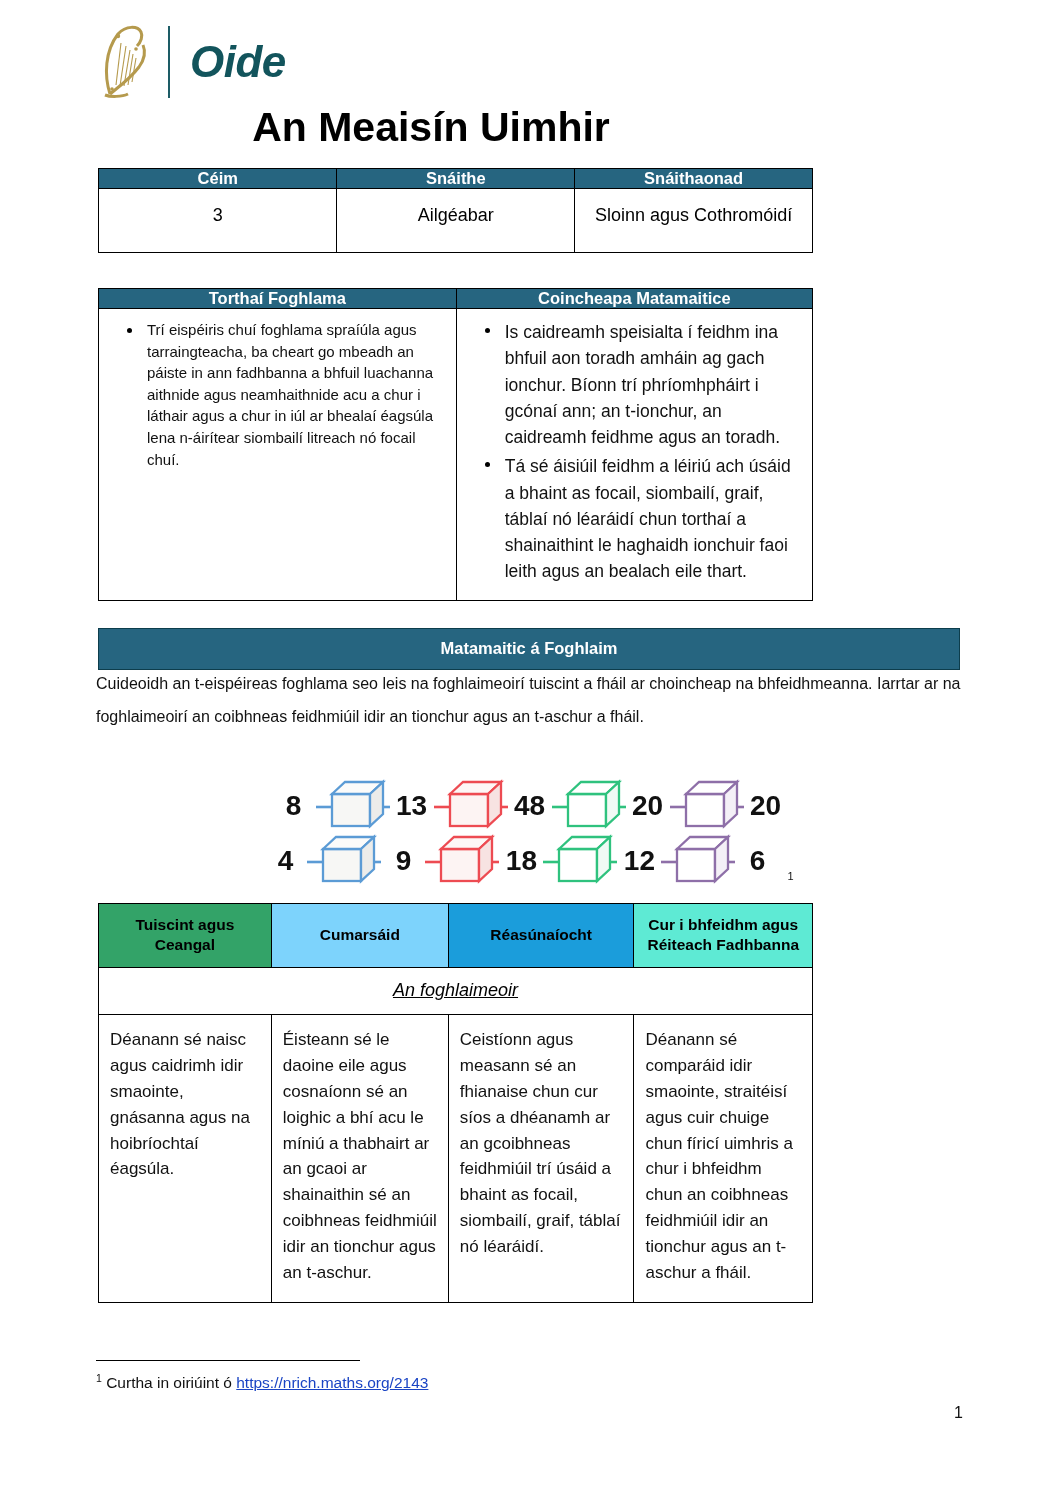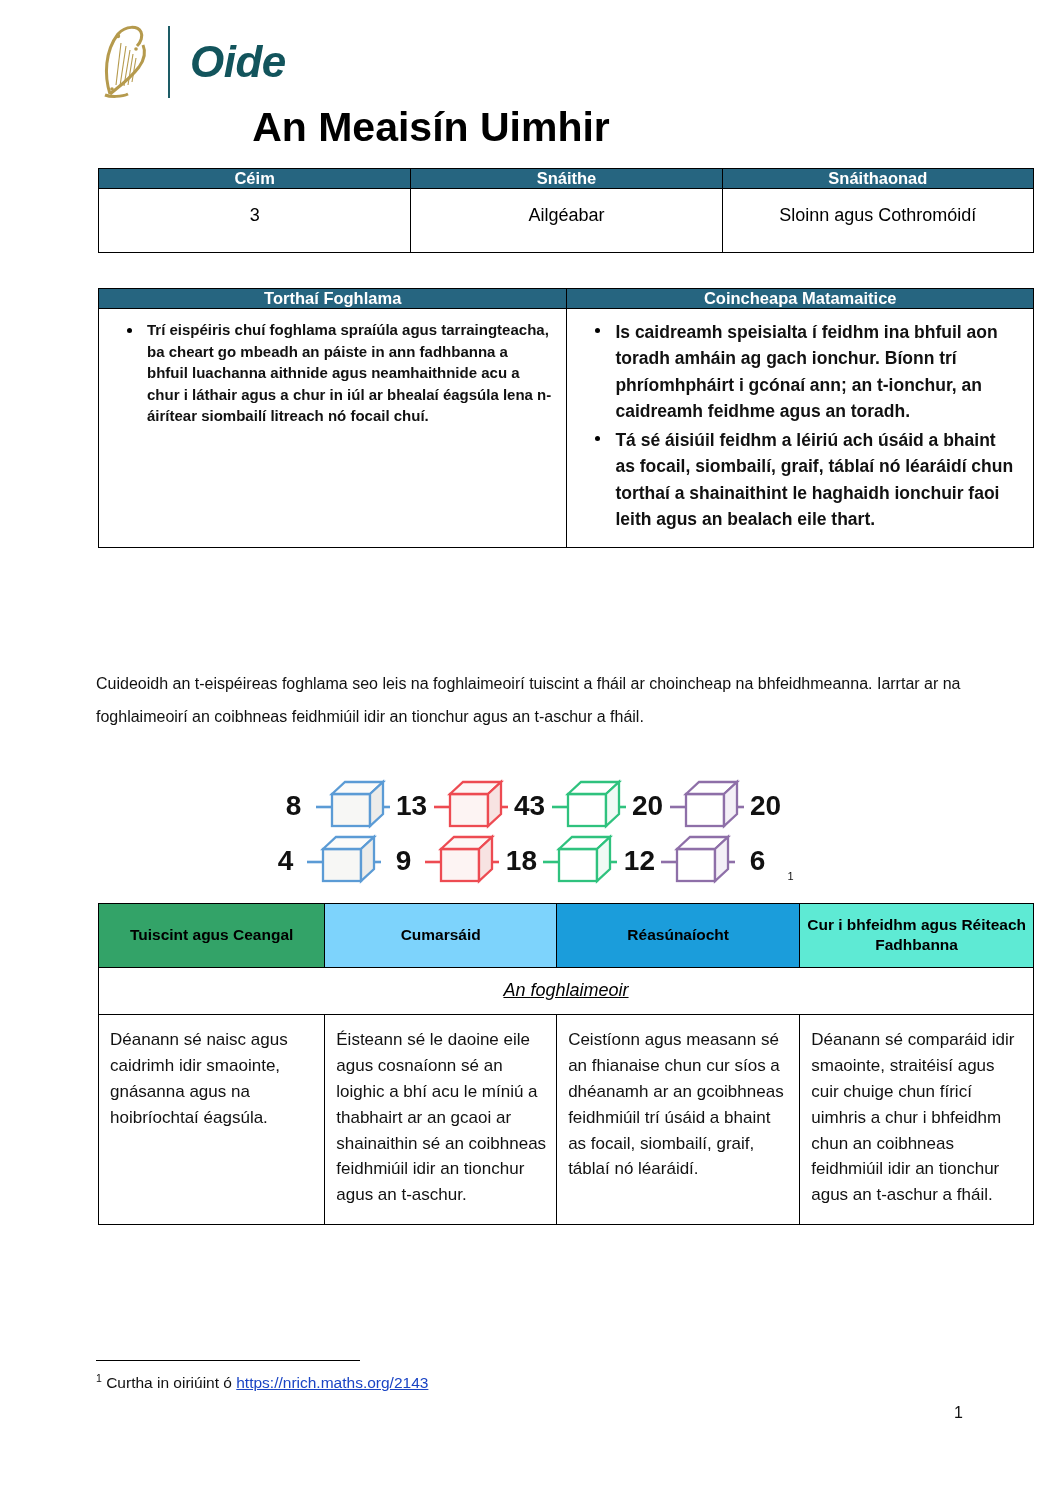--- a/index.html
+++ b/index.html
@@ -51,21 +51,21 @@
     font-size: 41px;
     font-weight: bold;
     letter-spacing: 0px;
     color: #000;
   }
 
   
   .tbl {
     border-collapse: collapse;
     table-layout: fixed;
-    width: 936px;
+    width: 715px;
     position: absolute;
     left: 98px;
     padding-left: 8px;
   }
   .tbl td, .tbl th {
     border: 1px solid #000;
     padding: 0;
     vertical-align: top;
   }
   .hdr-teal {
@@ -90,21 +90,20 @@
   
   #table-outcomes { top: 288px; }
   #table-outcomes td.body-cell { padding: 10px 10px 12px 6px; }
   .bullets { margin: 0; padding: 0 4px 0 42px; list-style: none; }
   .bullets li {
     position: relative;
     font-size: 16px;
     line-height: 1.47;
     margin-bottom: 2px;
     color: #111;
-    font-weight: bold;
   }
   .bullets li::before {
     content: "";
     position: absolute;
     left: -20px;
     top: 9px;
     width: 5px; height: 5px;
     background: #000;
     border-radius: 50%;
   }
@@ -283,20 +282,21 @@
       <td class="body-cell">
         <ul class="bullets bullets-right">
           <li>Is caidreamh speisialta í feidhm ina bhfuil aon toradh amháin ag gach ionchur. Bíonn trí phríomhpháirt i gcónaí ann; an t-ionchur, an caidreamh feidhme agus an toradh.</li>
           <li>Tá sé áisiúil feidhm a léiriú ach úsáid a bhaint as focail, siombailí, graif, táblaí nó léaráidí chun torthaí a shainaithint le haghaidh ionchuir faoi leith agus an bealach eile thart.</li>
         </ul>
       </td>
     </tr>
   </tbody>
     </table>
 
+  <div id="banner-learning">Matamaitic á Foghlaim</div>
 
   <div id="intro-paragraph">Cuideoidh an t-eispéireas foghlama seo leis na foghlaimeoirí tuiscint a fháil ar choincheap na bhfeidhmeanna. Iarrtar ar na foghlaimeoirí an coibhneas feidhmiúil idir an tionchur agus an t-aschur a fháil.</div>
 
   <div id="machine-diagram">
 
     <div class="machine-row">
       <span class="machine-num">8</span>
       <span class="machine-cube">
         <svg width="78" height="52" viewBox="0 0 78 52" xmlns="http://www.w3.org/2000/svg">
           <line x1="2" y1="29" x2="20" y2="29" stroke="#5b9bd5" stroke-width="2.6"></line>
@@ -309,21 +309,21 @@
       <span class="machine-num">13</span>
       <span class="machine-cube">
         <svg width="78" height="52" viewBox="0 0 78 52" xmlns="http://www.w3.org/2000/svg">
           <line x1="2" y1="29" x2="20" y2="29" stroke="#ed4b52" stroke-width="2.6"></line>
           <line x1="58" y1="29" x2="76" y2="29" stroke="#ed4b52" stroke-width="2.6"></line>
           <rect x="18" y="16" width="38" height="32" fill="#fdf4f3" stroke="#ed4b52" stroke-width="2.3"></rect>
           <path d="M18 16 L31 4 L69 4 L56 16 Z" fill="#fdf7f6" stroke="#ed4b52" stroke-width="2.3"></path>
           <path d="M56 16 L69 4 L69 36 L56 48 Z" fill="#f7e3e2" stroke="#ed4b52" stroke-width="2.3"></path>
         </svg>
       </span>
-      <span class="machine-num">43</span>
+      <span class="machine-num">48</span>
       <span class="machine-cube">
         <svg width="78" height="52" viewBox="0 0 78 52" xmlns="http://www.w3.org/2000/svg">
           <line x1="2" y1="29" x2="20" y2="29" stroke="#2fc27e" stroke-width="2.6"></line>
           <line x1="58" y1="29" x2="76" y2="29" stroke="#2fc27e" stroke-width="2.6"></line>
           <rect x="18" y="16" width="38" height="32" fill="#ffffff" stroke="#2fc27e" stroke-width="2.3"></rect>
           <path d="M18 16 L31 4 L69 4 L56 16 Z" fill="#ffffff" stroke="#2fc27e" stroke-width="2.3"></path>
           <path d="M56 16 L69 4 L69 36 L56 48 Z" fill="#f1faf5" stroke="#2fc27e" stroke-width="2.3"></path>
         </svg>
       </span>
       <span class="machine-num">20</span>

